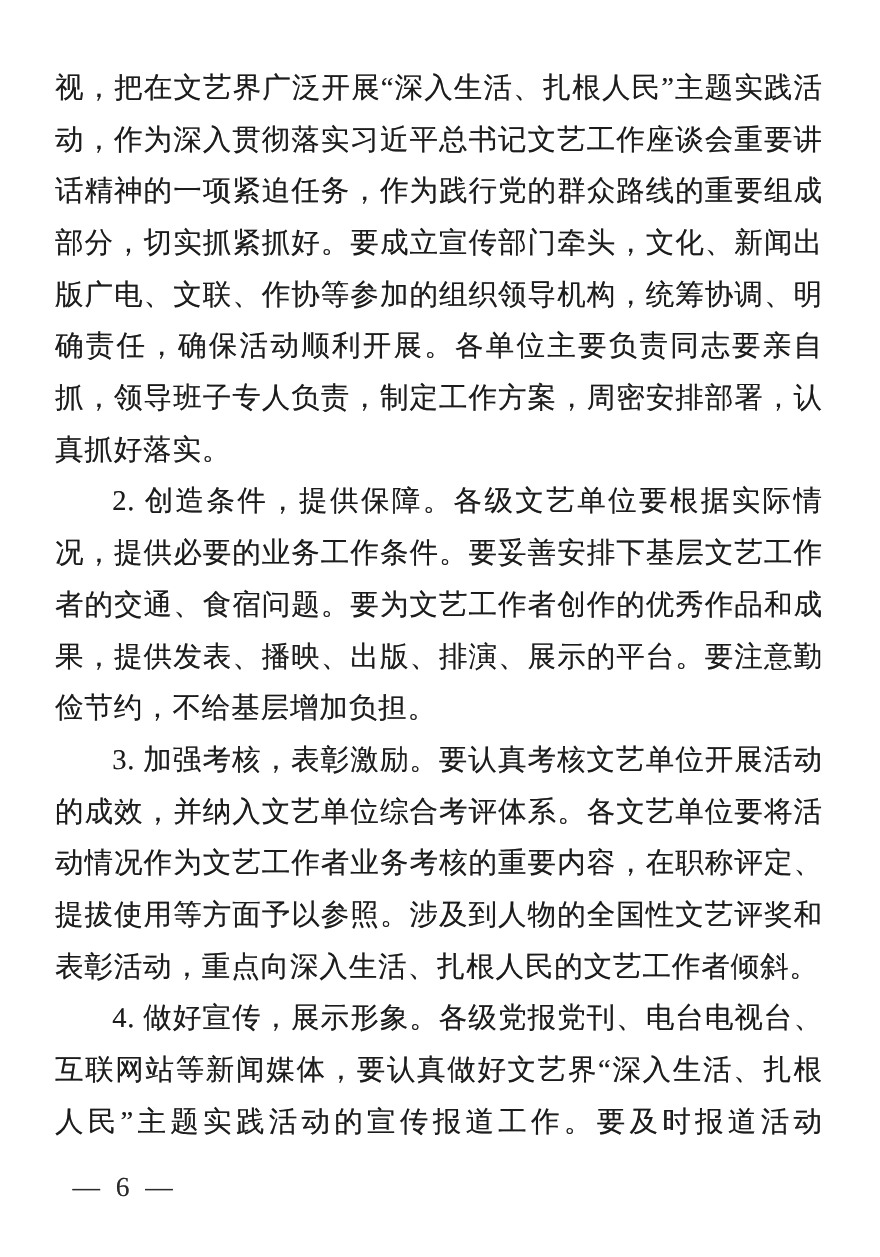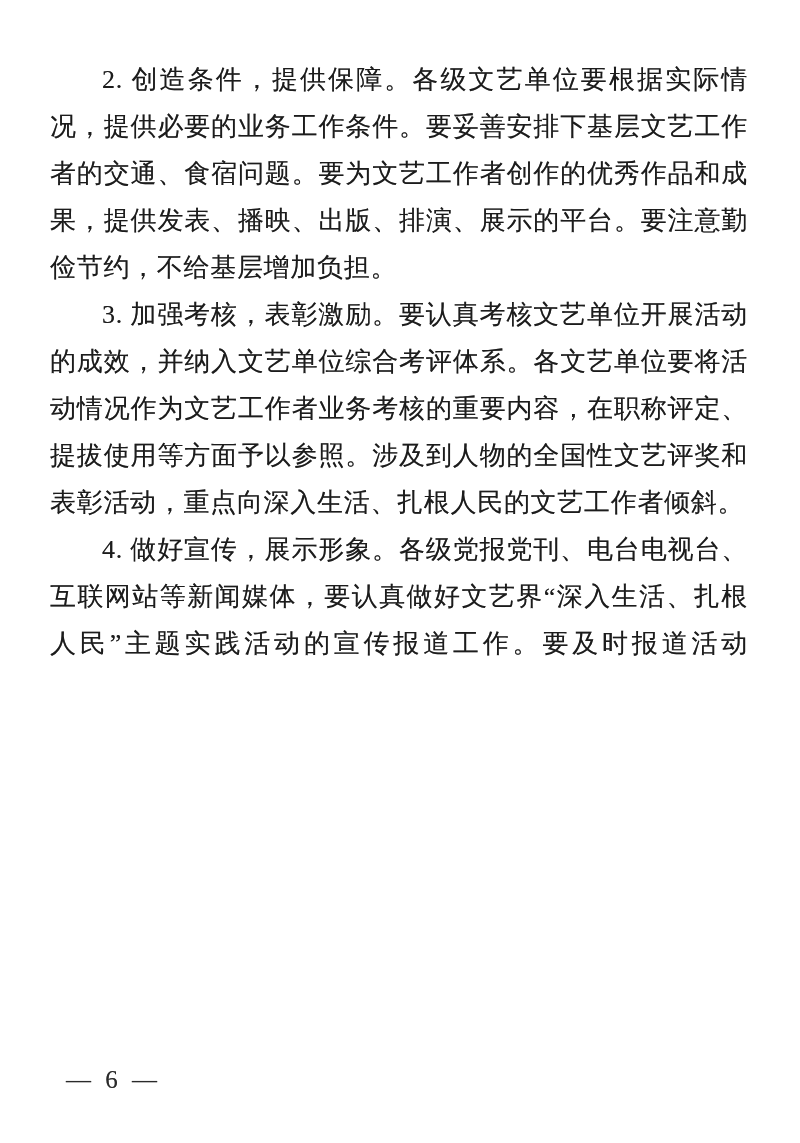--- a/index.html
+++ b/index.html
@@ -51,19 +51,20 @@
     letter-spacing: 4px;
     color: #2a2a2a;
     text-shadow: 0 0 0.4px rgba(30,30,30,0.5);
   }
 </style>
 </head>
 <body>
 
 <div class="scan-page">
   <div class="text-block">
+    <p class="para">视，把在文艺界广泛开展“深入生活、扎根人民”主题实践活动，作为深入贯彻落实习近平总书记文艺工作座谈会重要讲话精神的一项紧迫任务，作为践行党的群众路线的重要组成部分，切实抓紧抓好。要成立宣传部门牵头，文化、新闻出版广电、文联、作协等参加的组织领导机构，统筹协调、明确责任，确保活动顺利开展。各单位主要负责同志要亲自抓，领导班子专人负责，制定工作方案，周密安排部署，认真抓好落实。</p>
     <p class="para indent">2. 创造条件，提供保障。各级文艺单位要根据实际情况，提供必要的业务工作条件。要妥善安排下基层文艺工作者的交通、食宿问题。要为文艺工作者创作的优秀作品和成果，提供发表、播映、出版、排演、展示的平台。要注意勤俭节约，不给基层增加负担。</p>
     <p class="para indent">3. 加强考核，表彰激励。要认真考核文艺单位开展活动的成效，并纳入文艺单位综合考评体系。各文艺单位要将活动情况作为文艺工作者业务考核的重要内容，在职称评定、提拔使用等方面予以参照。涉及到人物的全国性文艺评奖和表彰活动，重点向深入生活、扎根人民的文艺工作者倾斜。</p>
     <p class="para indent continues">4. 做好宣传，展示形象。各级党报党刊、电台电视台、互联网站等新闻媒体，要认真做好文艺界“深入生活、扎根人民”主题实践活动的宣传报道工作。要及时报道活动</p>
   </div>
 
   <div class="page-footer">— 6 —</div>
 </div>
 
 </body></html>

